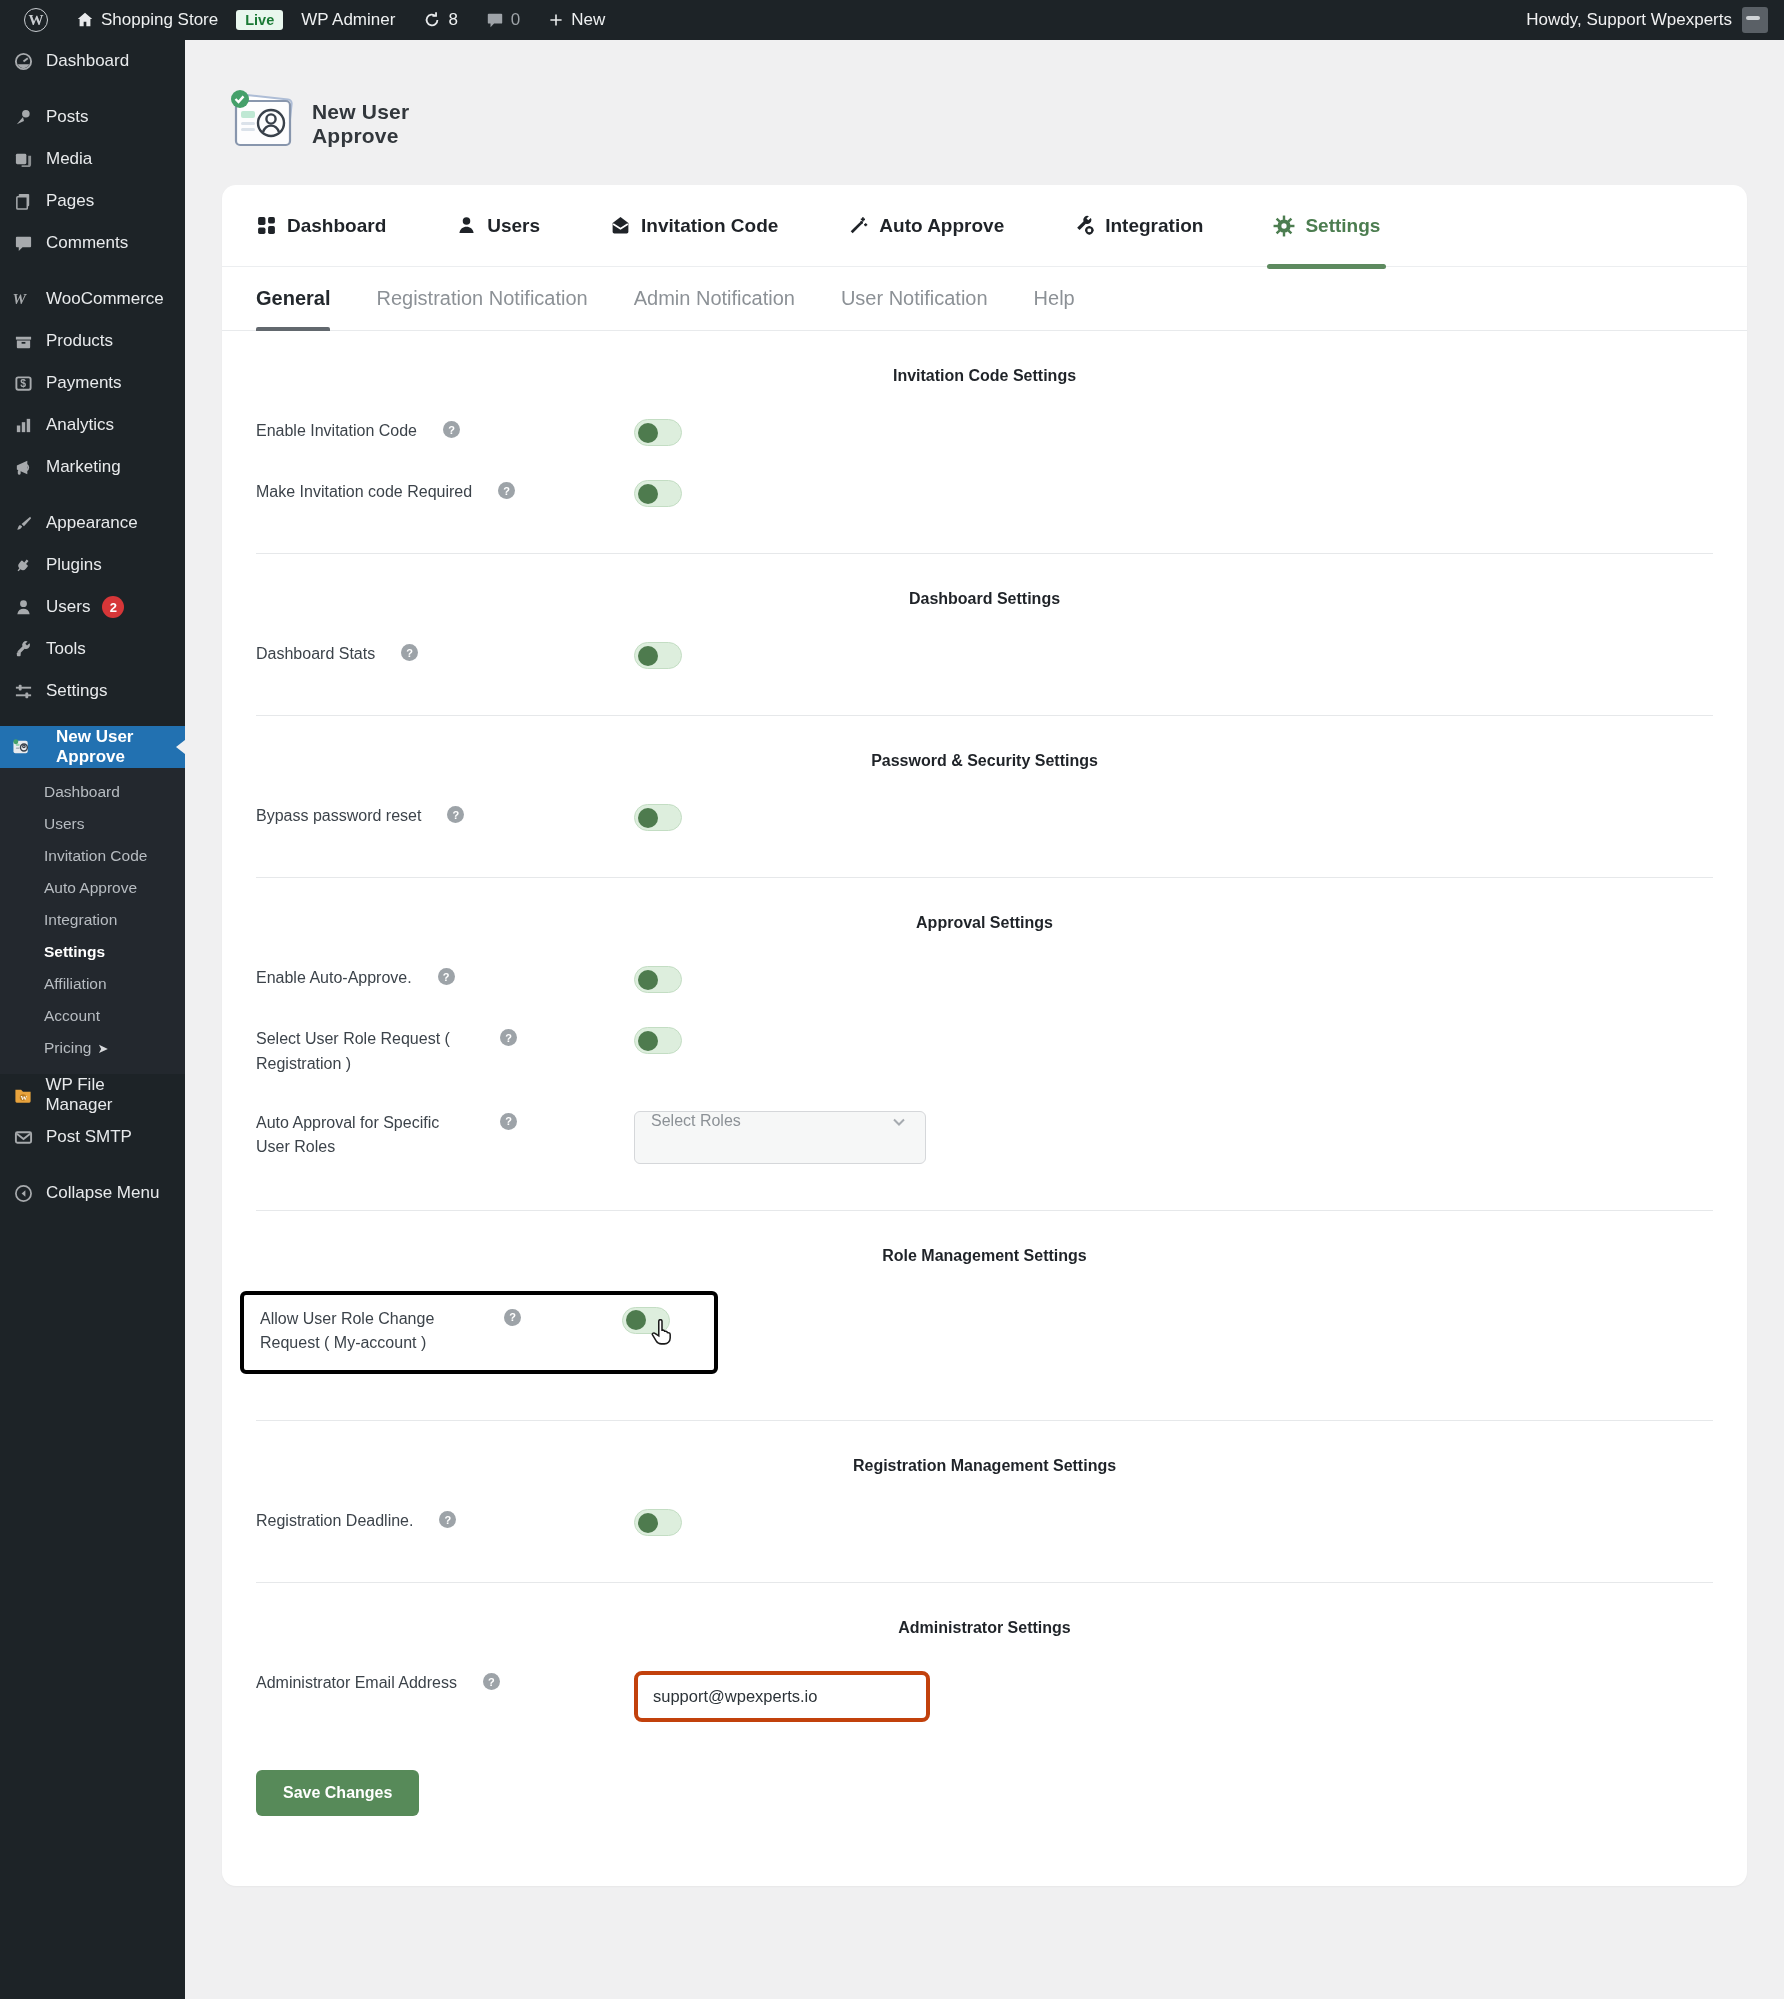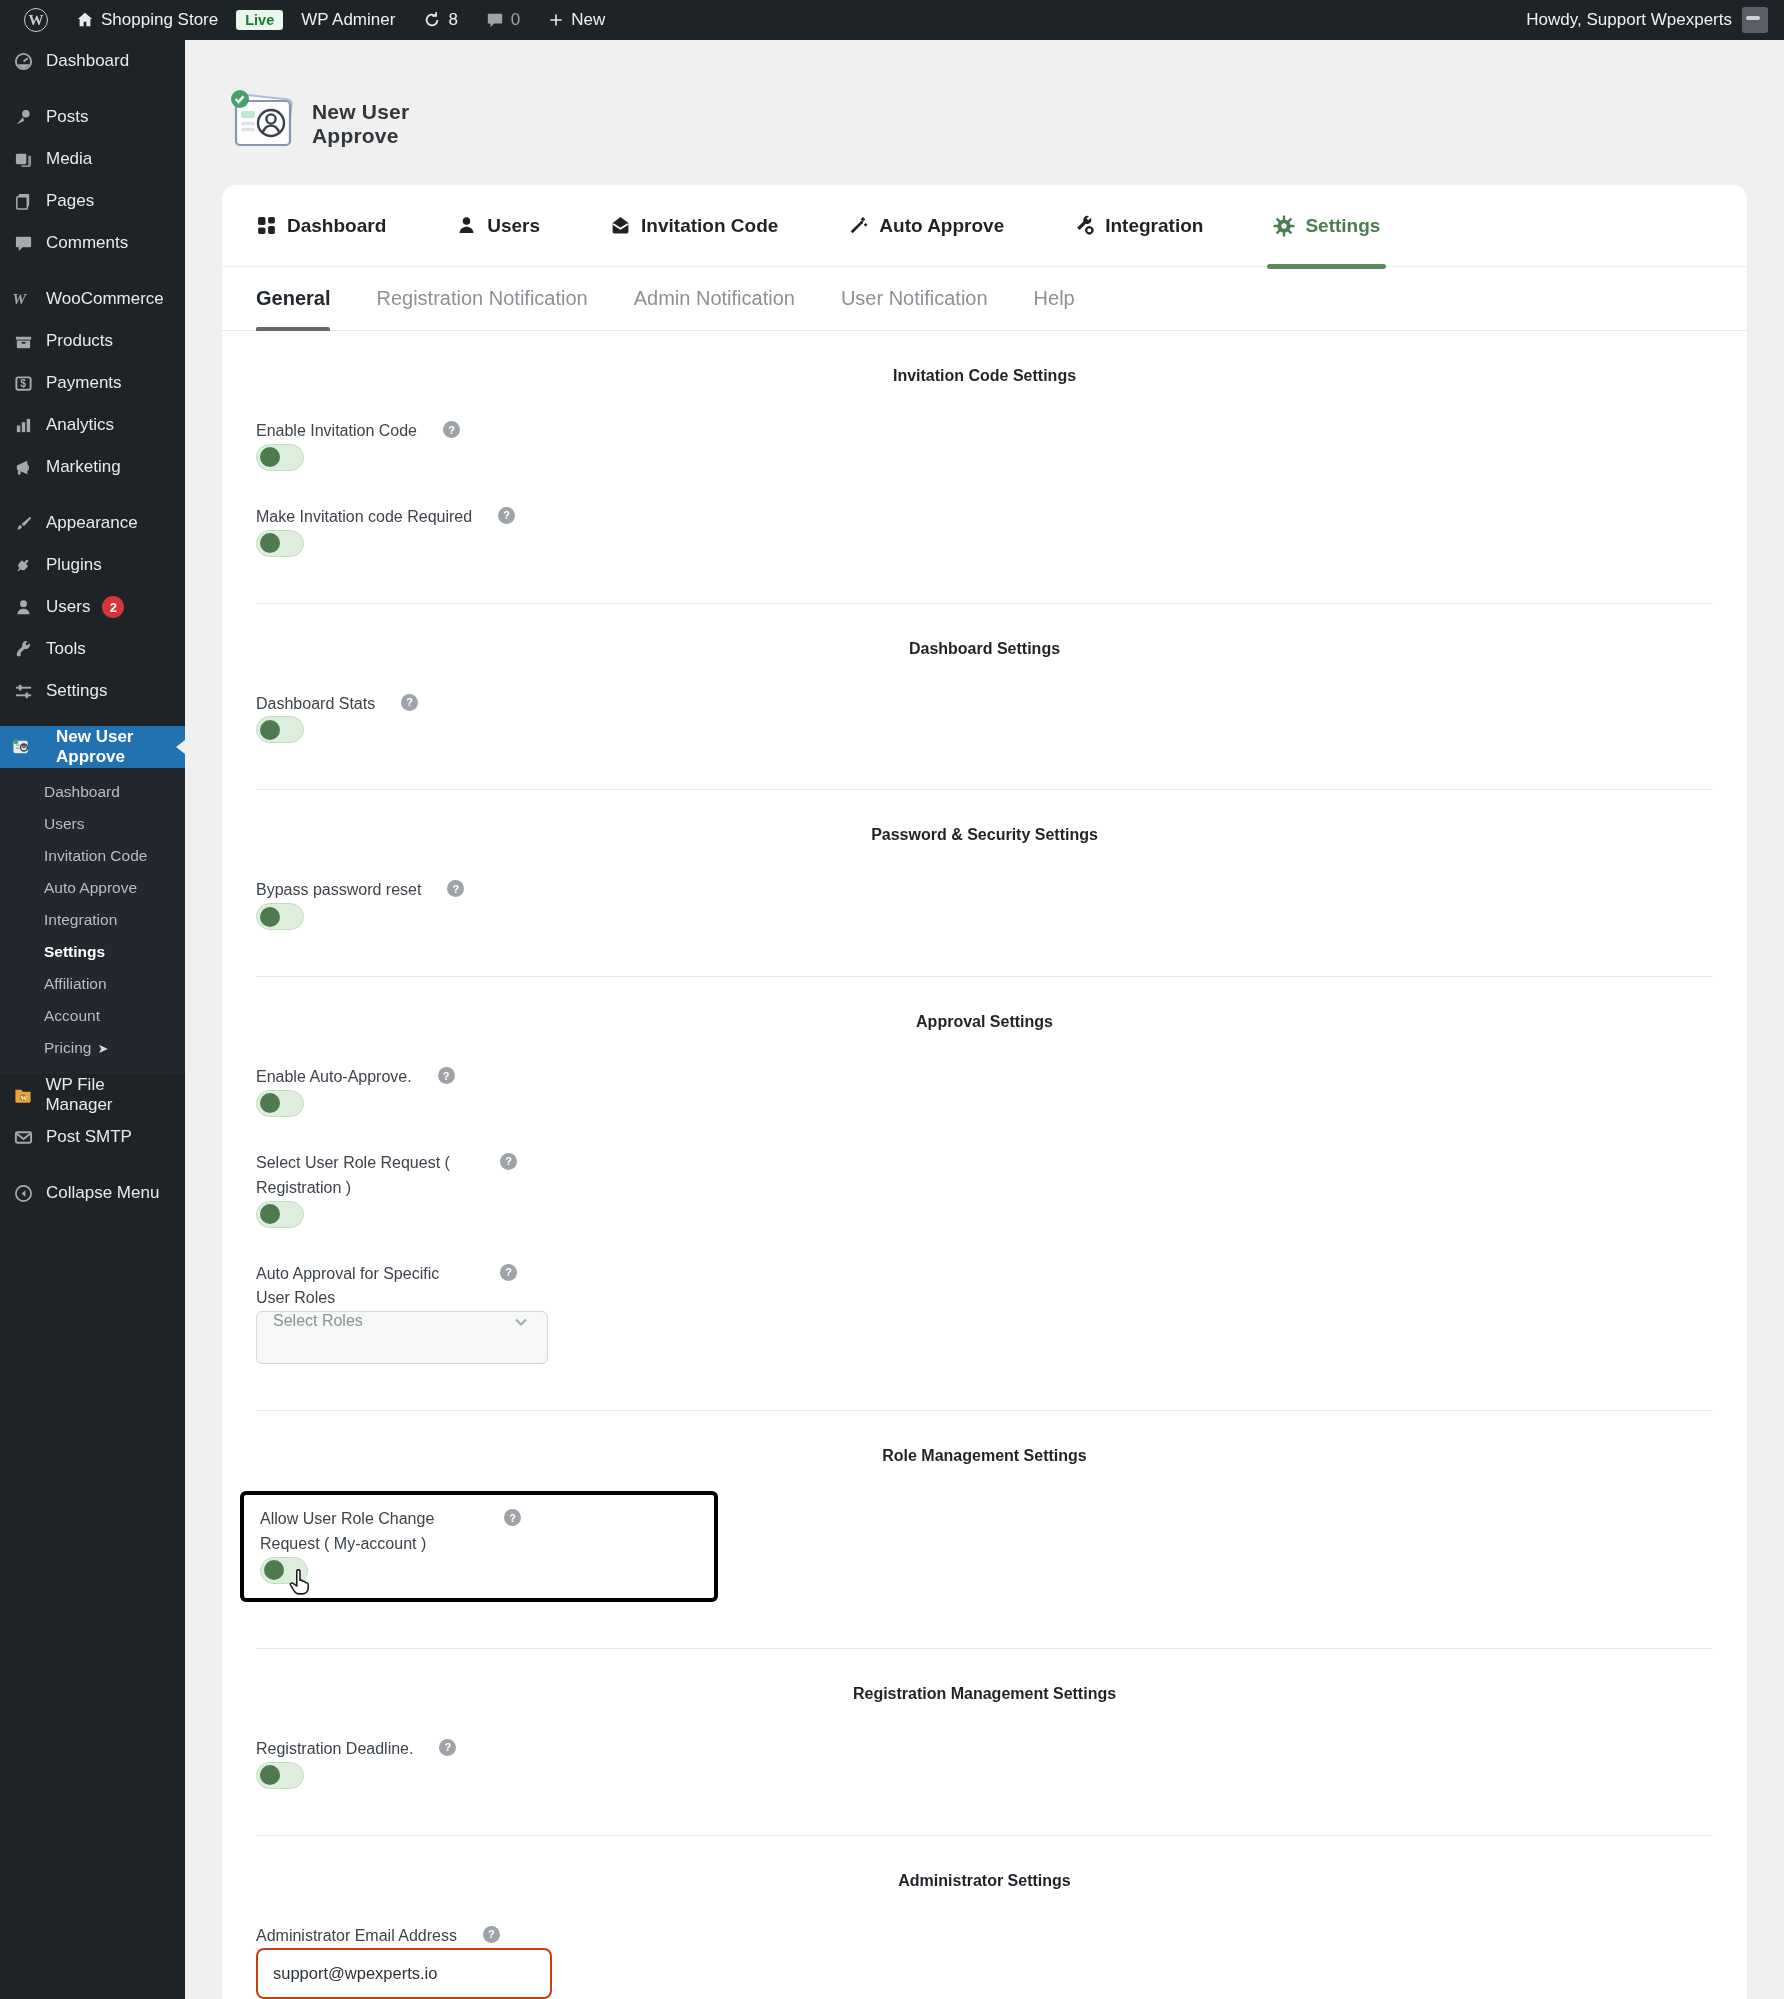--- a/index.html
+++ b/index.html
@@ -53,21 +53,21 @@
   .tab.active::after { content:""; position:absolute; left:-6px; right:-6px; bottom:-2px; height:5px;
                        background:#5d8a5f; border-radius:3px; }
 
   .subtabs { display:flex; align-items:center; gap:46px; padding:0 34px; height:64px; border-bottom:1px solid #e8eaec; }
   .subtab { font-size:20px; color:#8c9196; cursor:pointer; height:64px; display:flex; align-items:center; position:relative; }
   .subtab.active { color:#23282d; font-weight:700; }
   .subtab.active::after { content:""; position:absolute; left:0; right:0; bottom:0; height:4px; background:#62686e; border-radius:2px 2px 0 0; }
 
   .sections { padding:0 34px; }
   .section-title { margin-top:36px; font-size:16px; font-weight:700; color:#1f2328;text-align:center; }
-  .row { display:flex; align-items:flex-start; margin-top:34px;flex-direction:column; }
+  .row { display:flex; align-items:flex-start; margin-top:34px; }
   .label-wrap { width:378px; display:flex; align-items:flex-start; }
   .row-label { max-width:218px; font-size:16px; color:#3c434a; line-height:1.55; }
   .help { flex:none; width:17px; height:17px; border-radius:50%; background:#9da3a8; color:#fff; font-size:11px;
           font-weight:700; display:flex; align-items:center; justify-content:center; margin-left:26px; margin-top:2px; }
 
   .toggle { position:relative; width:48px; height:27px; background:#ddeedd; border:1px solid #c3ddc3;
             border-radius:14px; cursor:pointer; display:inline-block; }
   .toggle .knob { position:absolute; left:3px; top:2.5px; width:20px; height:20px; border-radius:50%; background:#4e7b4e; }
 
   .hl-box { border:4px solid #000000; border-radius:6px; margin-left:-16px; padding:12px 16px 14px;
@@ -76,21 +76,21 @@
   .hl-box .label-wrap { width:362px; }
   .cursor-hand { position:absolute; left:26px; top:11px; }
 
   .select-box { width:292px; height:53px; background:#f6f7f7; border:1px solid #d5d7da; border-radius:6px;
                 display:flex; justify-content:space-between; padding:0 16px;
                 color:#8c9196; font-size:16px; cursor:pointer; }
   .shortcode-box { width:292px; height:53px; background:#edf4ed; border-radius:6px; display:flex;
                    align-items:center; justify-content:space-between; padding:0 16px;
                    color:#45704a; font-size:16px; }
   .copy-btn { cursor:pointer; display:flex; }
-  .text-input { width:296px; height:51px; background:#fff; border:2px solid #c2410c; border-radius:8px;
+  .text-input { width:296px; height:51px; background:#fff; border:4px solid #c2410c; border-radius:8px;
                 padding:0 15px; font-size:16.5px; color:#2c3338; font-family:"Liberation Sans",sans-serif; }
 
   .divider { border:none; border-top:1px solid #e6e8ea; margin-top:46px; }
 
   .save-btn { margin-top:48px; background:#578a59; color:#fff; border:none; border-radius:6px;
               padding:14px 27px; font-size:16px; font-weight:700; cursor:pointer; font-family:"Liberation Sans",sans-serif; }
 </style>
 </head>
 <body>
 

